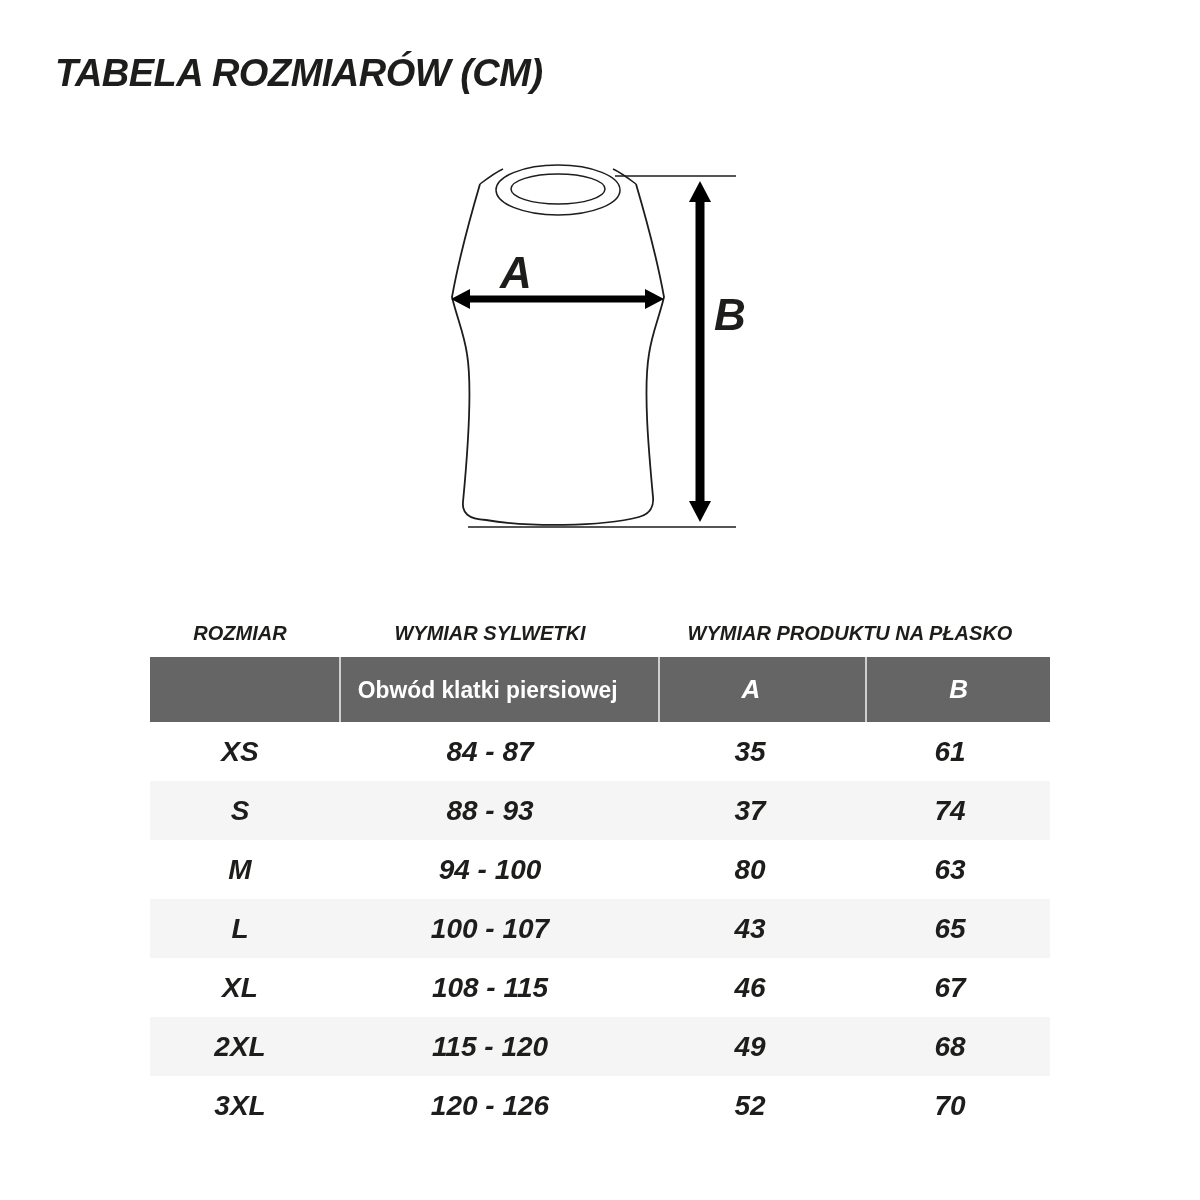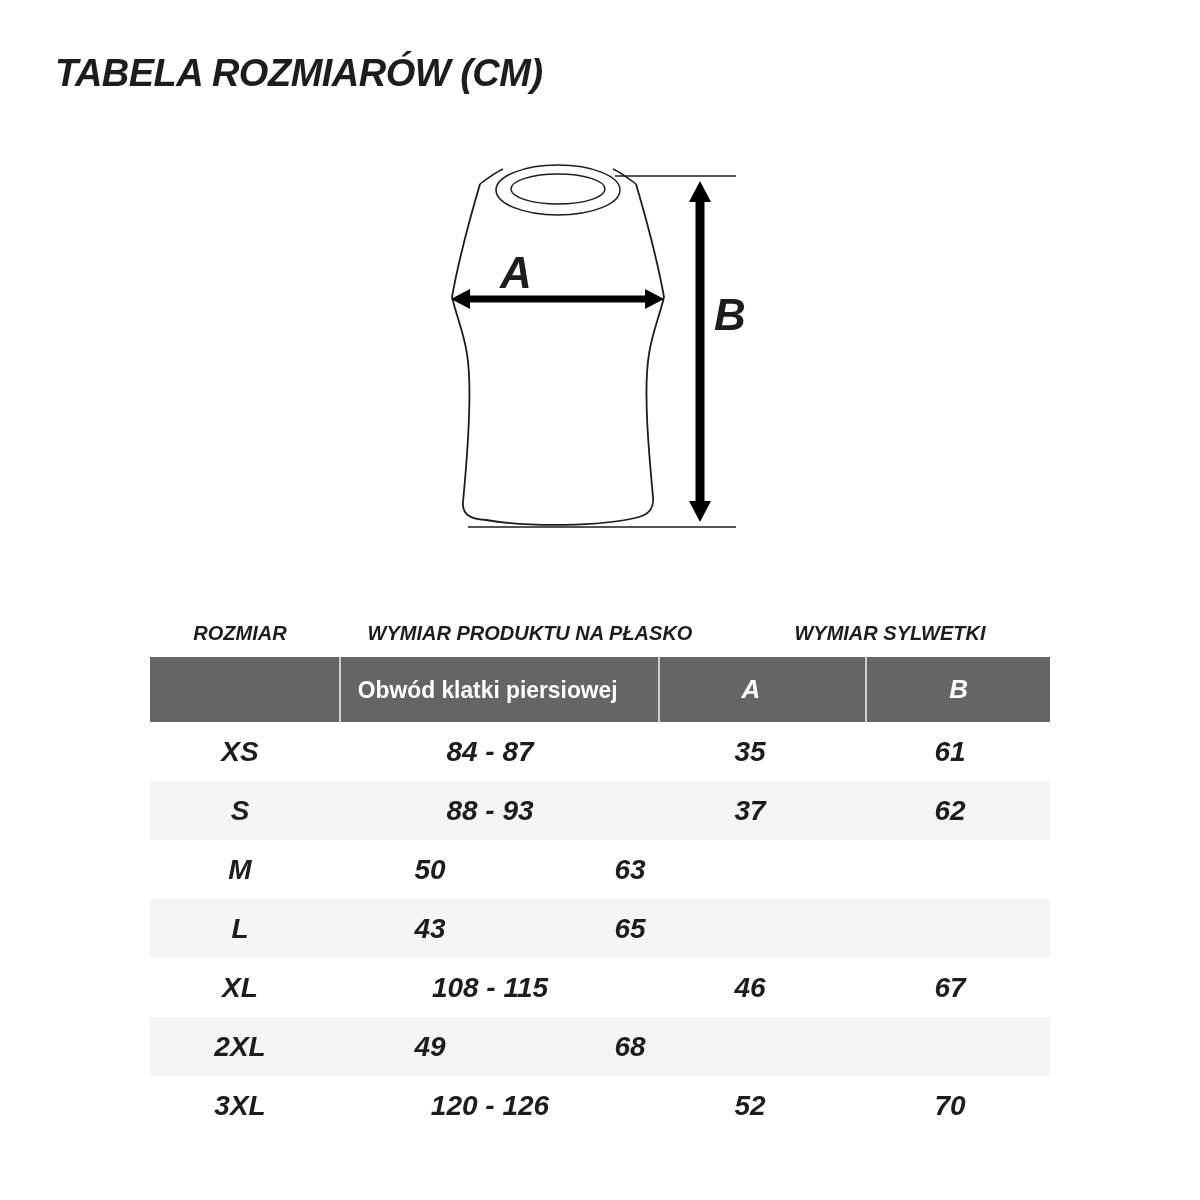--- a/index.html
+++ b/index.html
@@ -110,22 +110,22 @@
       <polygon class="arrow-head" points="700,181 689,202 711,202"></polygon>
       <polygon class="arrow-head" points="700,522 689,501 711,501"></polygon>
       <text x="714" y="330">B</text>
     </svg>
   </div>
 
   <div class="size-table">
 
     <div class="group-header-row">
       <div class="group-header gh-size">ROZMIAR</div>
+      <div class="group-header gh-body">WYMIAR SYLWETKI</div>
       <div class="group-header gh-product">WYMIAR PRODUKTU NA PŁASKO</div>
-      <div class="group-header gh-body">WYMIAR SYLWETKI</div>
     </div>
 
     <div class="subheader-row">
       <div class="cell col-size"></div>
       <div class="cell col-chest">
           <span class="sub-chest">Obwód klatki piersiowej</span>
         </div>
       <div class="cell col-a">
           <span class="sub-ab">A</span>
         </div>
@@ -138,44 +138,47 @@
       <div class="cell col-size">XS</div>
       <div class="cell col-chest">84 - 87</div>
       <div class="cell col-a">35</div>
       <div class="cell col-b">61</div>
     </div>
 
     <div class="data-row stripe">
       <div class="cell col-size">S</div>
       <div class="cell col-chest">88 - 93</div>
       <div class="cell col-a">37</div>
-      <div class="cell col-b">62</div>
+      <div class="cell col-b">74</div>
     </div>
 
     <div class="data-row">
       <div class="cell col-size">M</div>
-      <div class="cell col-a">50</div>
+      <div class="cell col-chest">94 - 100</div>
+      <div class="cell col-a">80</div>
       <div class="cell col-b">63</div>
     </div>
 
     <div class="data-row stripe">
       <div class="cell col-size">L</div>
+      <div class="cell col-chest">100 - 107</div>
       <div class="cell col-a">43</div>
       <div class="cell col-b">65</div>
     </div>
 
     <div class="data-row">
       <div class="cell col-size">XL</div>
       <div class="cell col-chest">108 - 115</div>
       <div class="cell col-a">46</div>
       <div class="cell col-b">67</div>
     </div>
 
     <div class="data-row stripe">
       <div class="cell col-size">2XL</div>
+      <div class="cell col-chest">115 - 120</div>
       <div class="cell col-a">49</div>
       <div class="cell col-b">68</div>
     </div>
 
     <div class="data-row">
       <div class="cell col-size">3XL</div>
       <div class="cell col-chest">120 - 126</div>
       <div class="cell col-a">52</div>
       <div class="cell col-b">70</div>
     </div>

